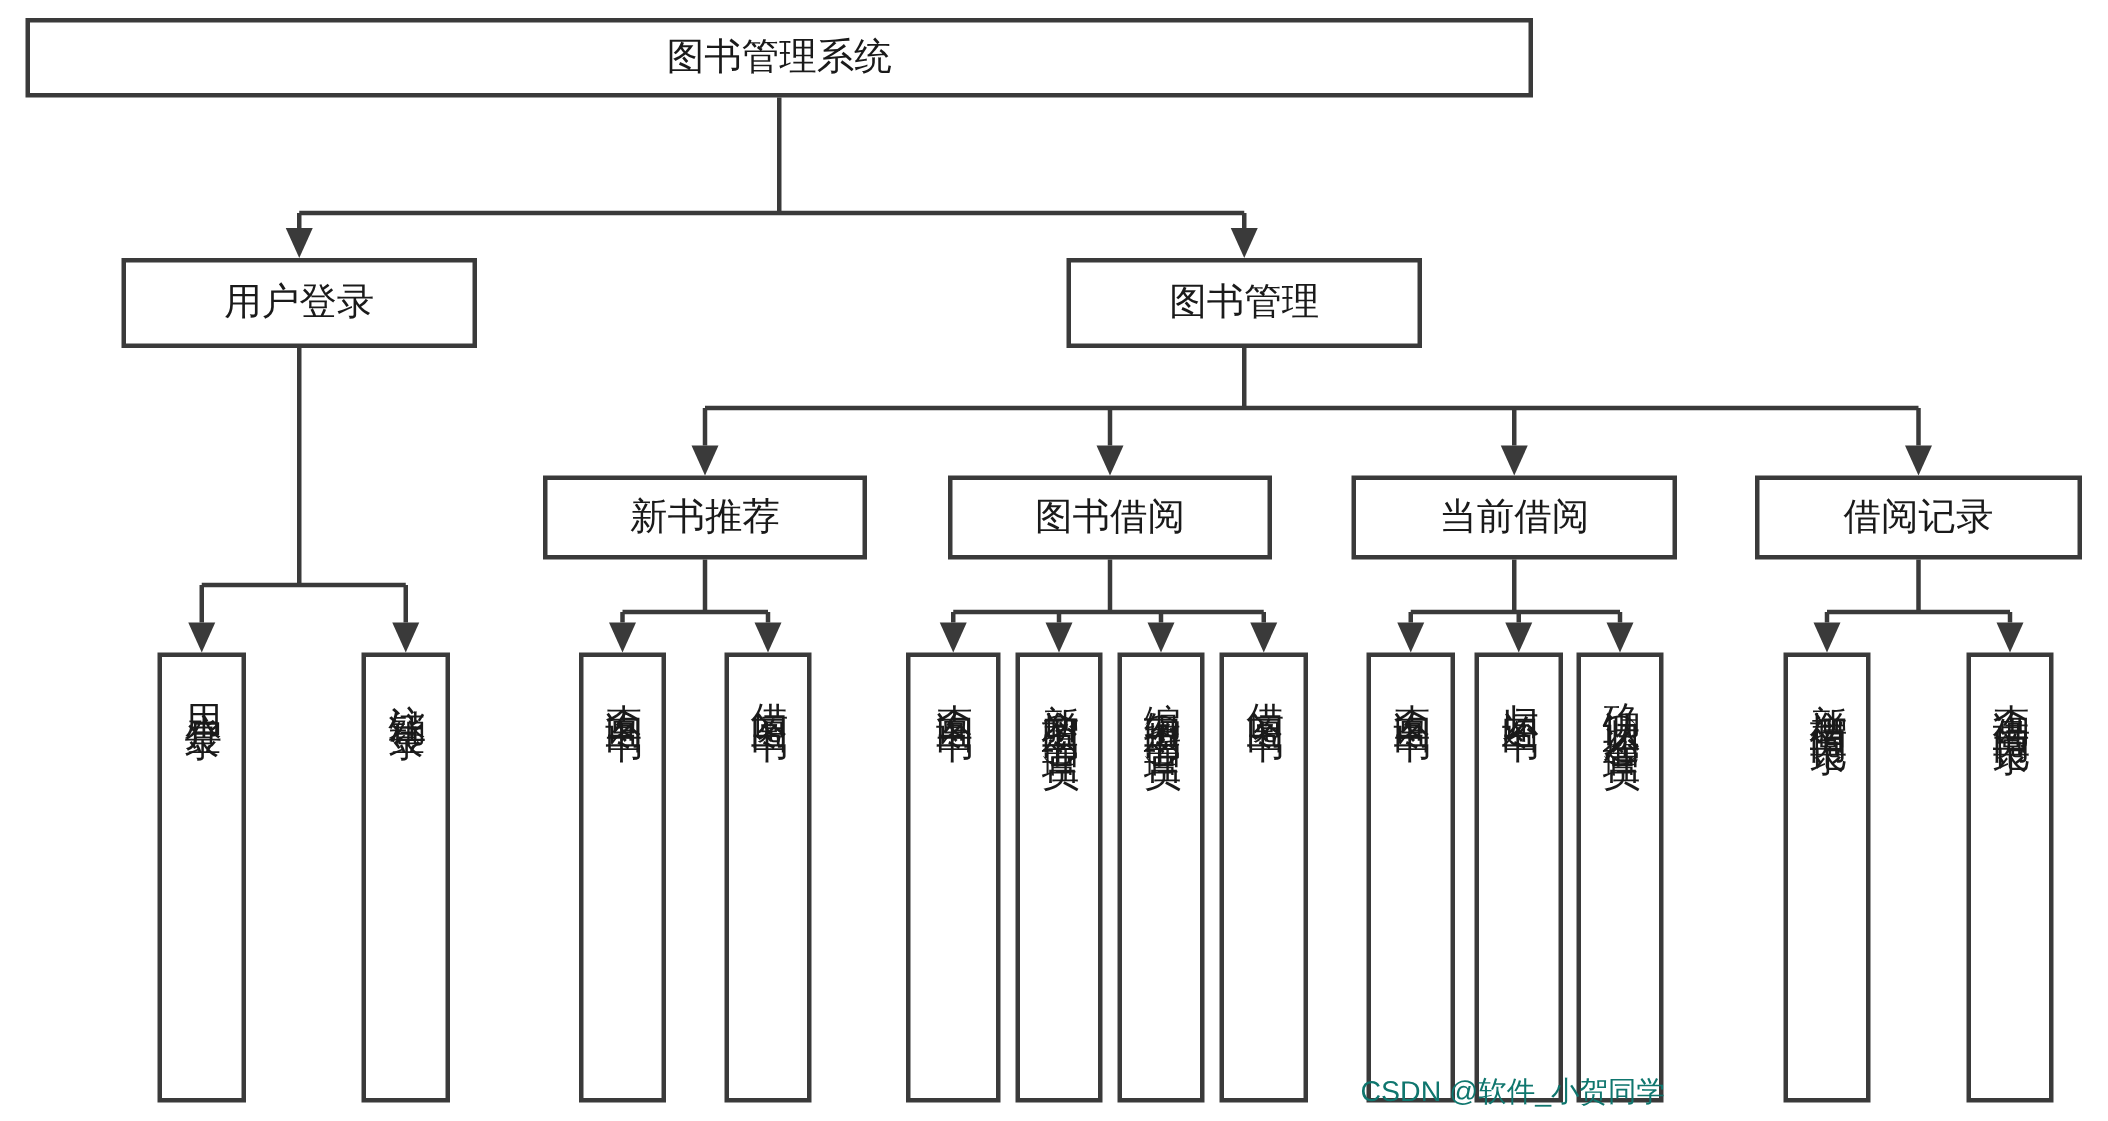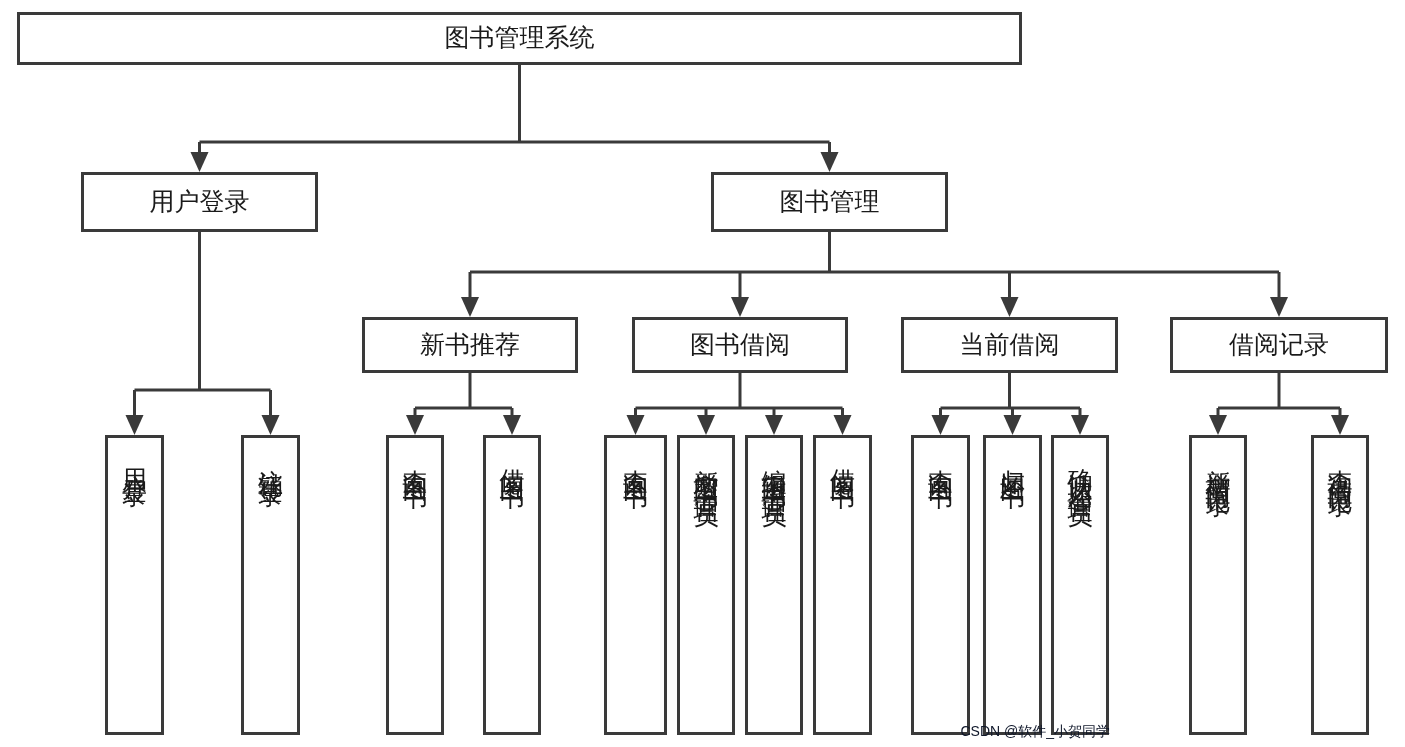--- a/index.html
+++ b/index.html
@@ -62,22 +62,22 @@
     line-height: 1;
     letter-spacing: 5px;
     color: #1a1a1a;
     white-space: nowrap;
     font-family: "Liberation Sans", "DejaVu Sans", sans-serif;
   }
   .watermark {
     position: absolute;
     right: 10px;
     bottom: 6px;
-    font-size: 14px;
-    color: #0f172a;
+    font-size: 19px;
+    color: #0f766e;
     font-family: "Liberation Sans", "DejaVu Sans", sans-serif;
     white-space: nowrap;
     pointer-events: none;
     text-align: right;
   }
 </style>
 </head>
 <body>
 
 <div id="diagram-root">

